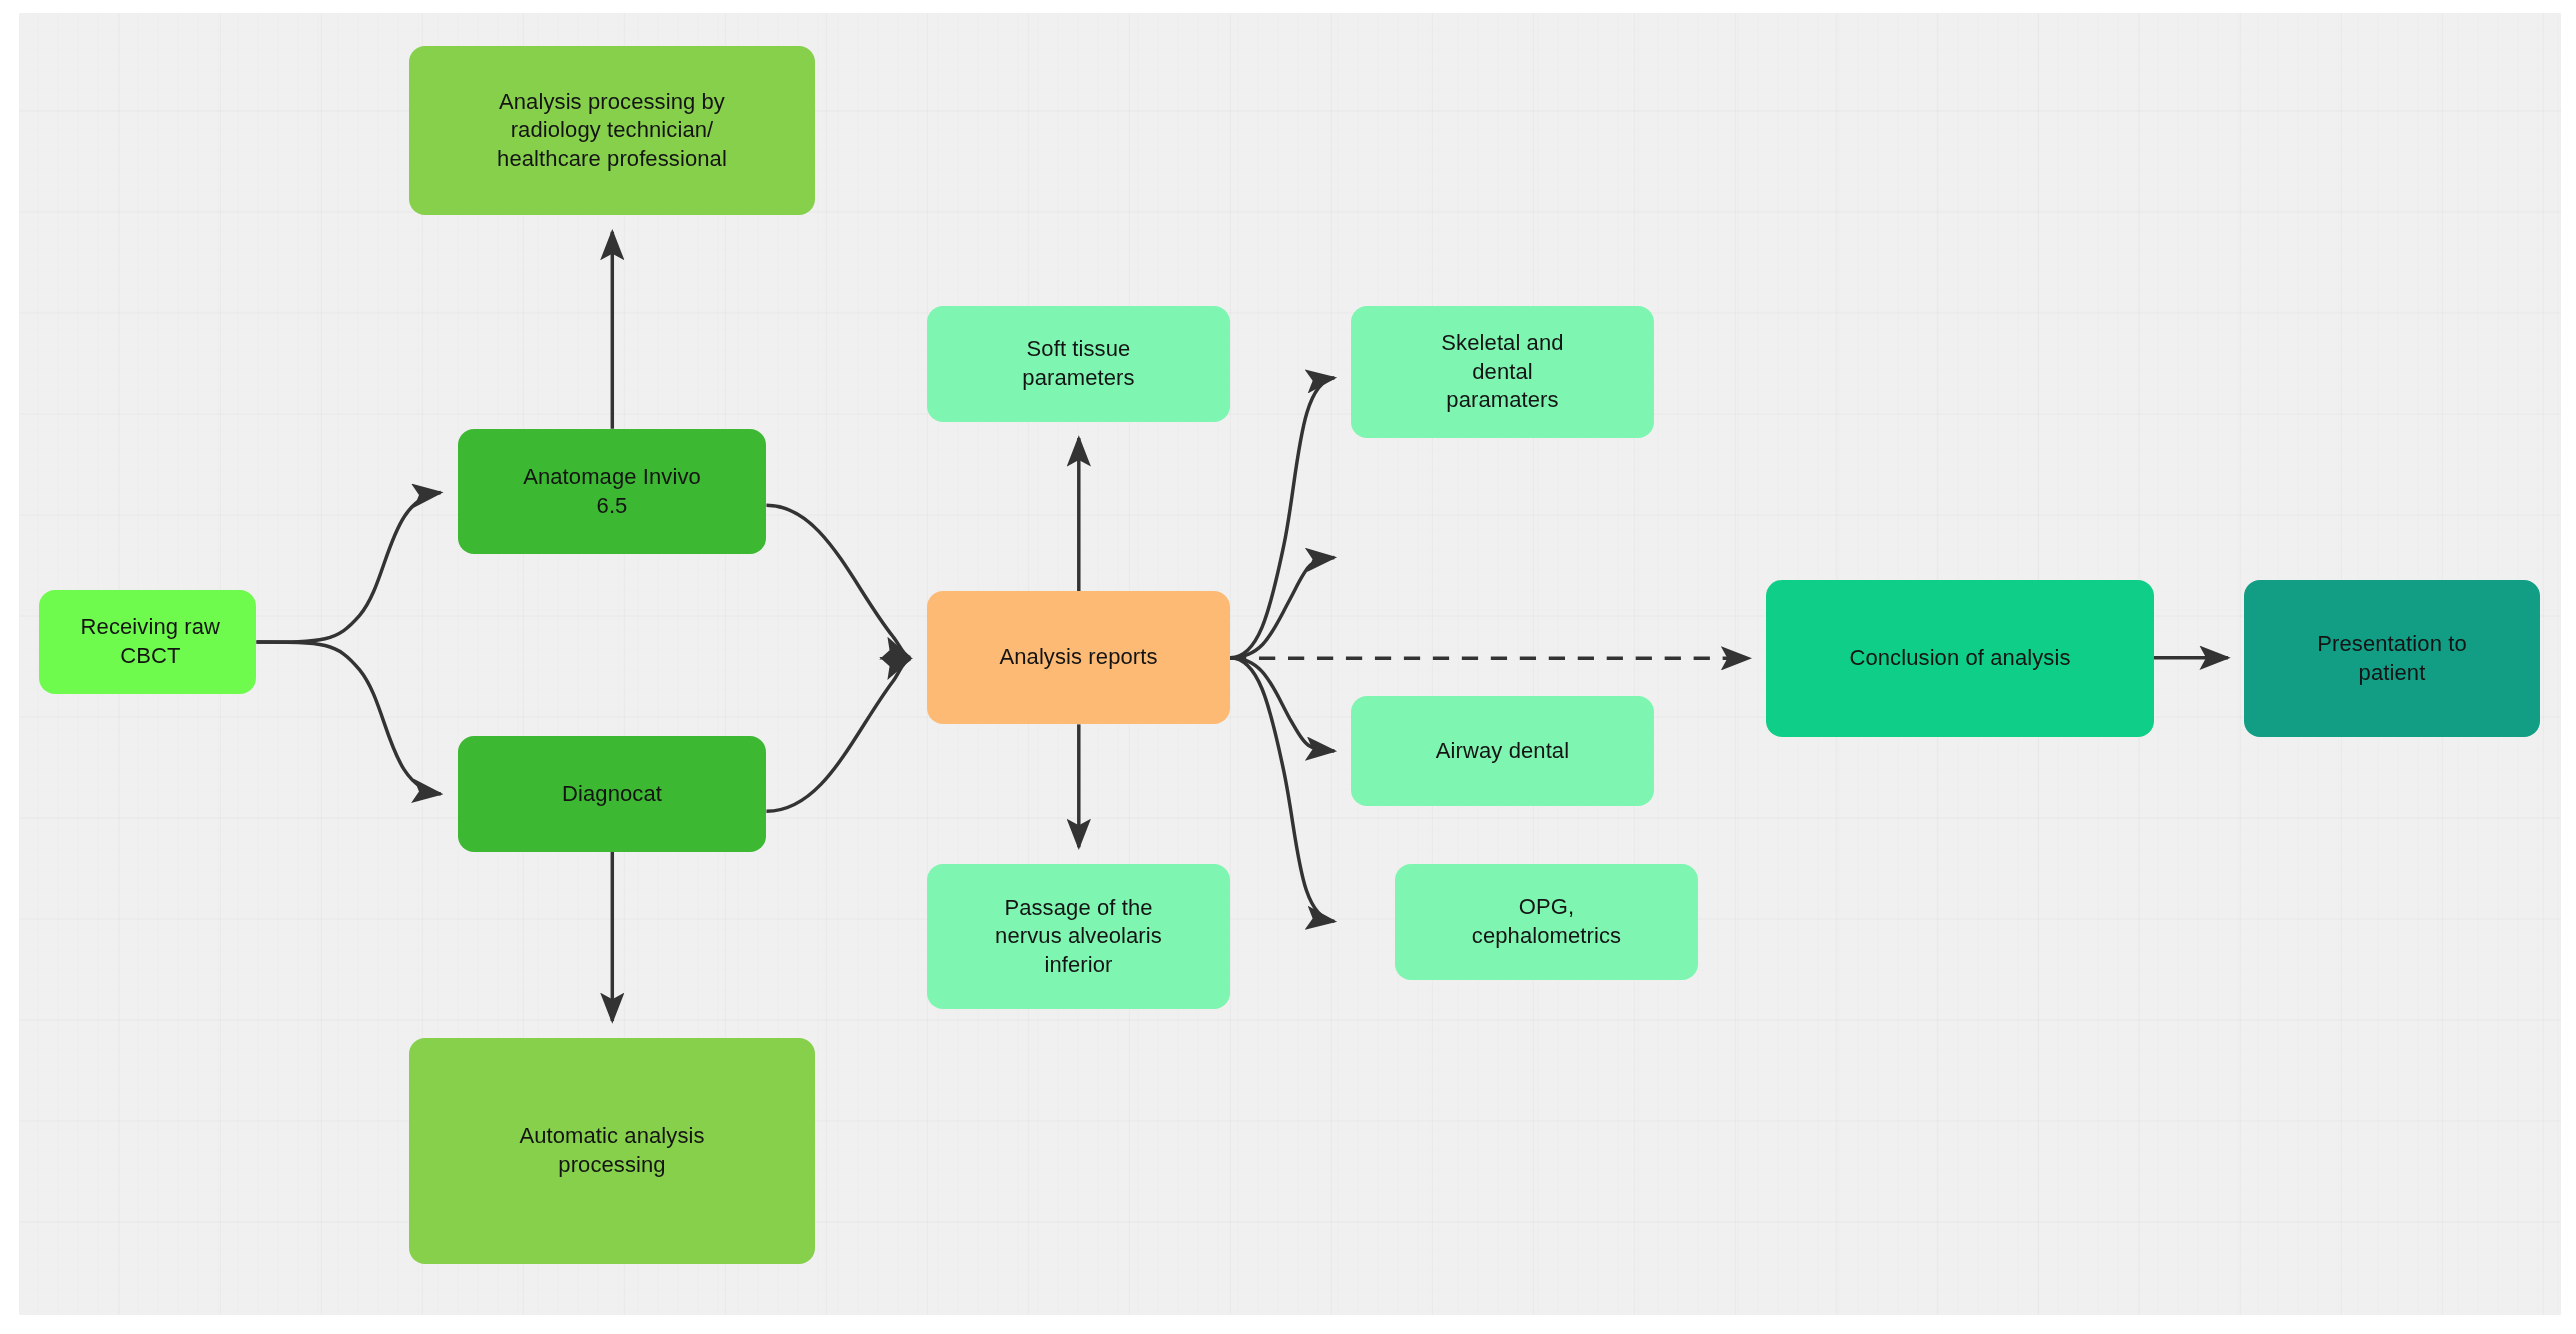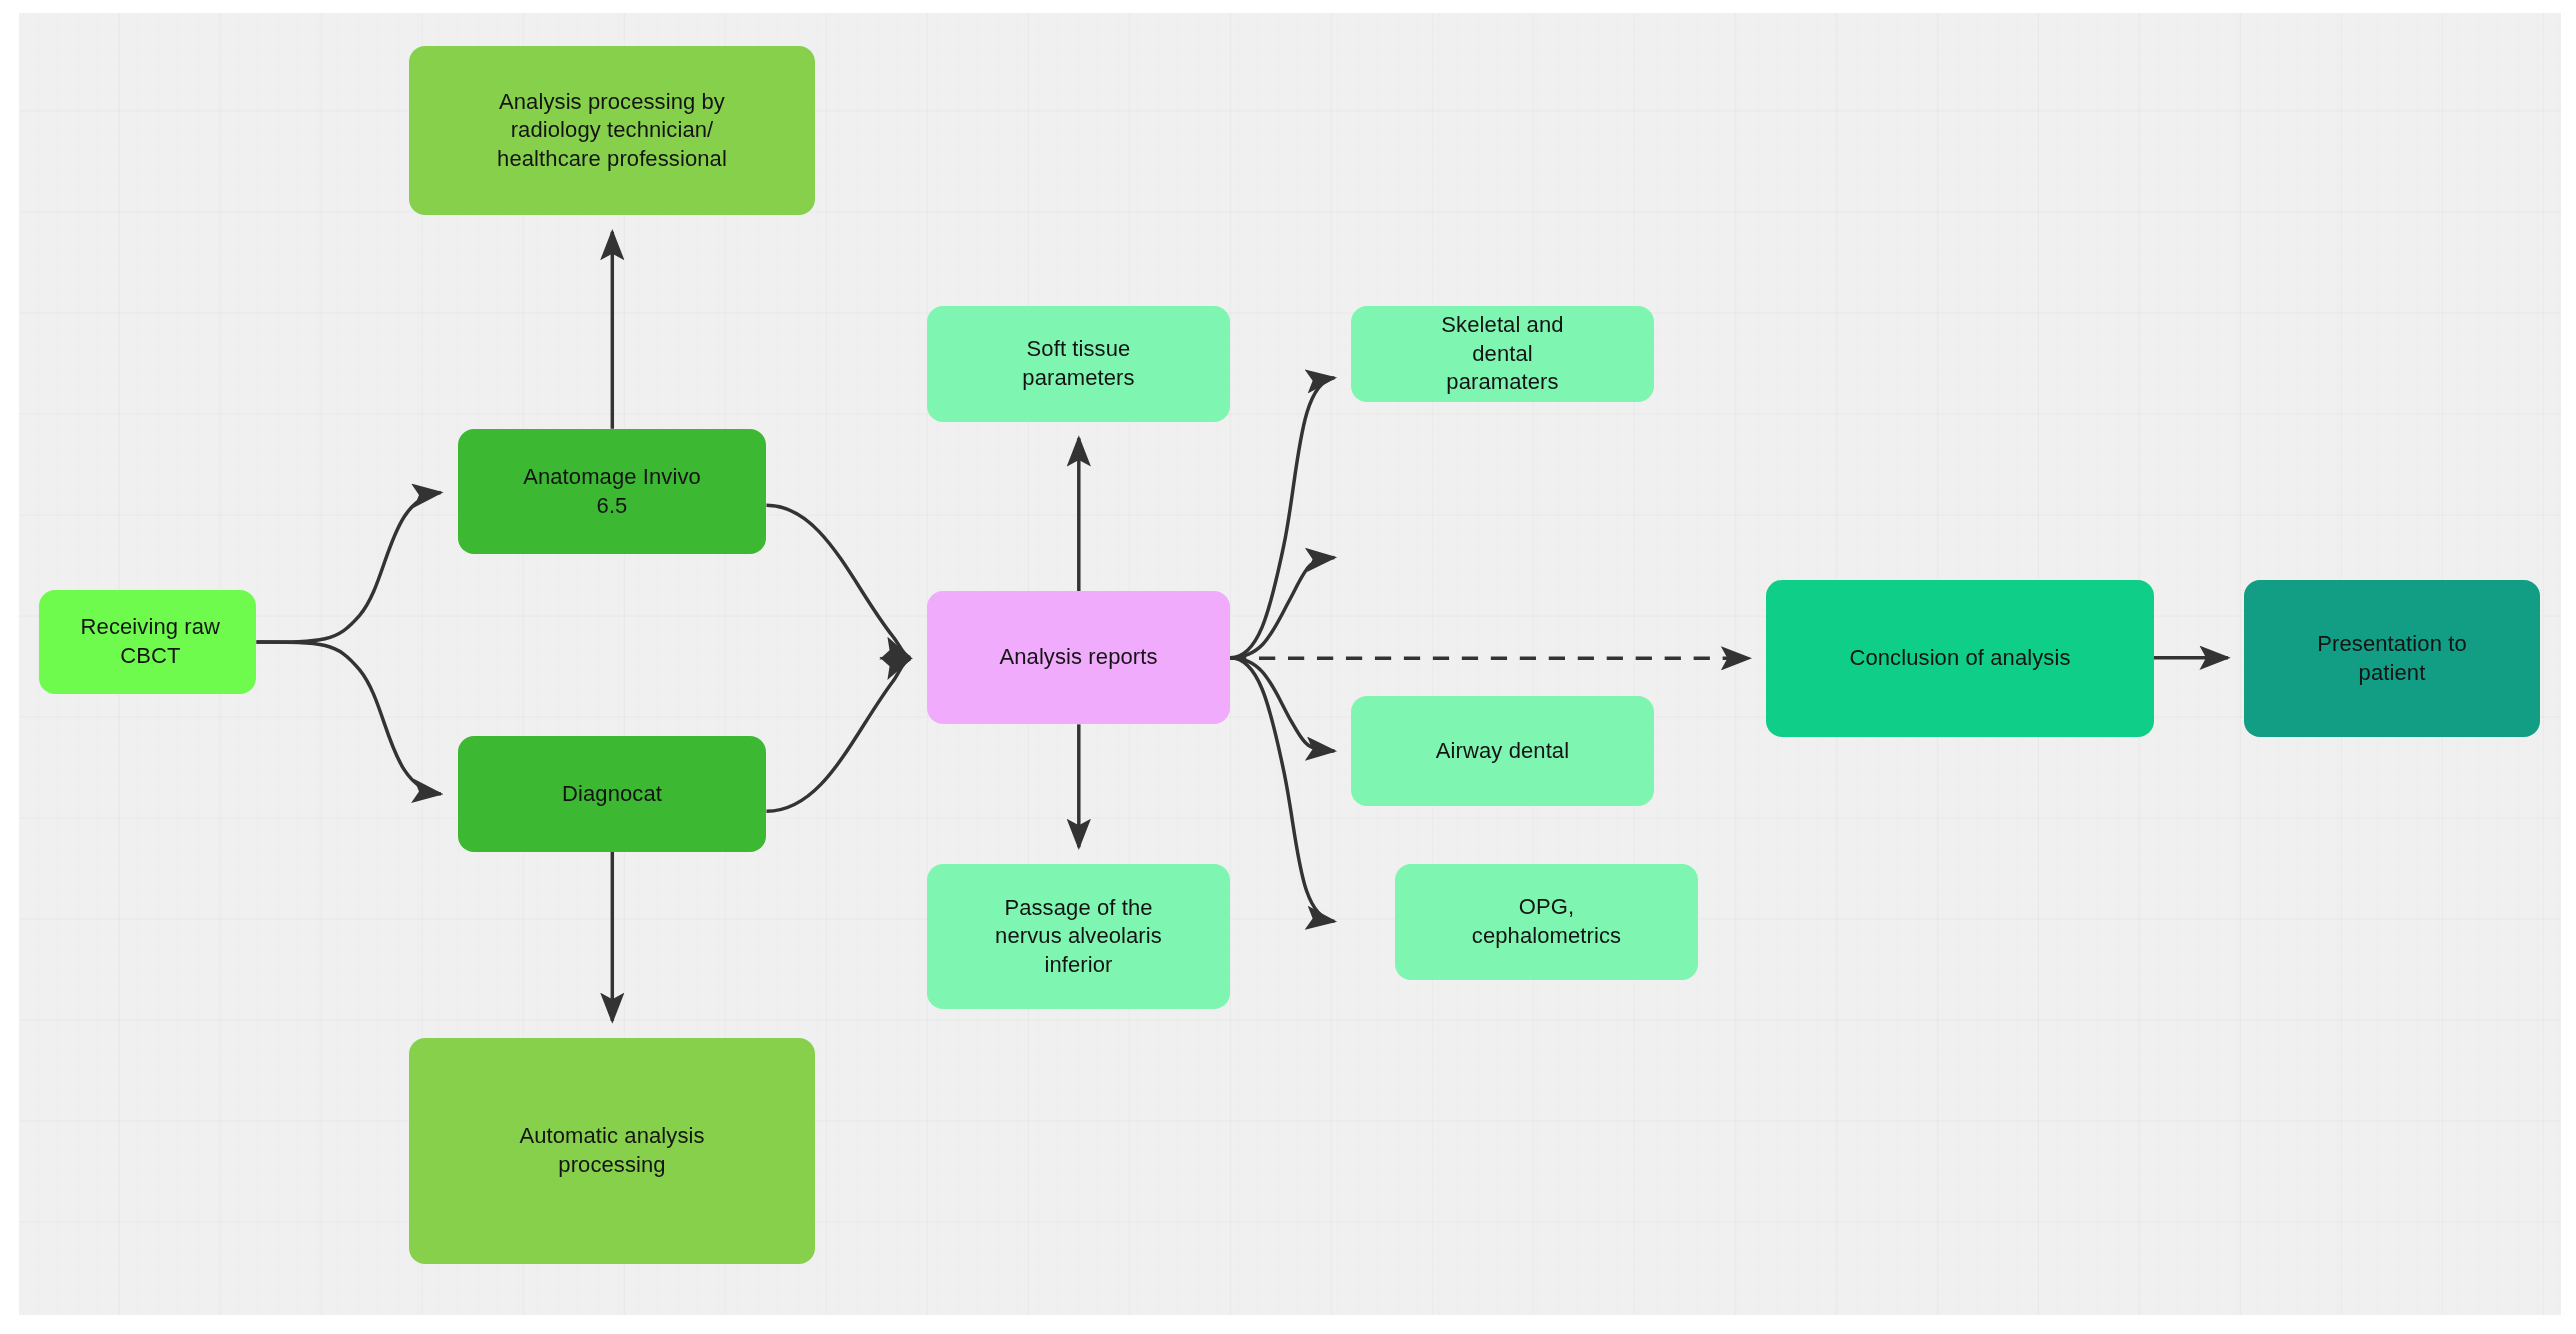--- a/index.html
+++ b/index.html
@@ -110,27 +110,27 @@
 6.5</div>
 
   <div class="node" style="left:458px;top:736px;width:308px;height:116px;background:#3cb832;">Diagnocat</div>
 
   <div class="node" style="left:409px;top:1038px;width:406px;height:226px;background:#86d04c;">Automatic analysis
 processing</div>
 
   <div class="node" style="left:927px;top:306px;width:303px;height:116px;background:#7ef5b0;">Soft tissue
 parameters</div>
 
-  <div class="node" style="left:927px;top:591px;width:303px;height:133px;background:#f0abfc;">Analysis reports</div>
+  <div class="node" style="left:927px;top:591px;width:303px;height:133px;background:#fdba74;">Analysis reports</div>
 
   <div class="node" style="left:927px;top:864px;width:303px;height:145px;background:#7ef5b0;">Passage of the
 nervus alveolaris
 inferior</div>
 
-  <div class="node" style="left:1351px;top:306px;width:303px;height:96px;background:#7ef5b0;">Skeletal and
+  <div class="node" style="left:1351px;top:306px;width:303px;height:132px;background:#7ef5b0;">Skeletal and
 dental
 paramaters</div>
 
 
   <div class="node" style="left:1351px;top:696px;width:303px;height:110px;background:#7ef5b0;">Airway dental</div>
 
   <div class="node" style="left:1351px;top:864px;width:303px;height:116px;background:#7ef5b0;margin-left:44px;">OPG,
 cephalometrics</div>
 
   <div class="node" style="left:1766px;top:580px;width:388px;height:157px;background:#0fce87;">Conclusion of analysis</div>

